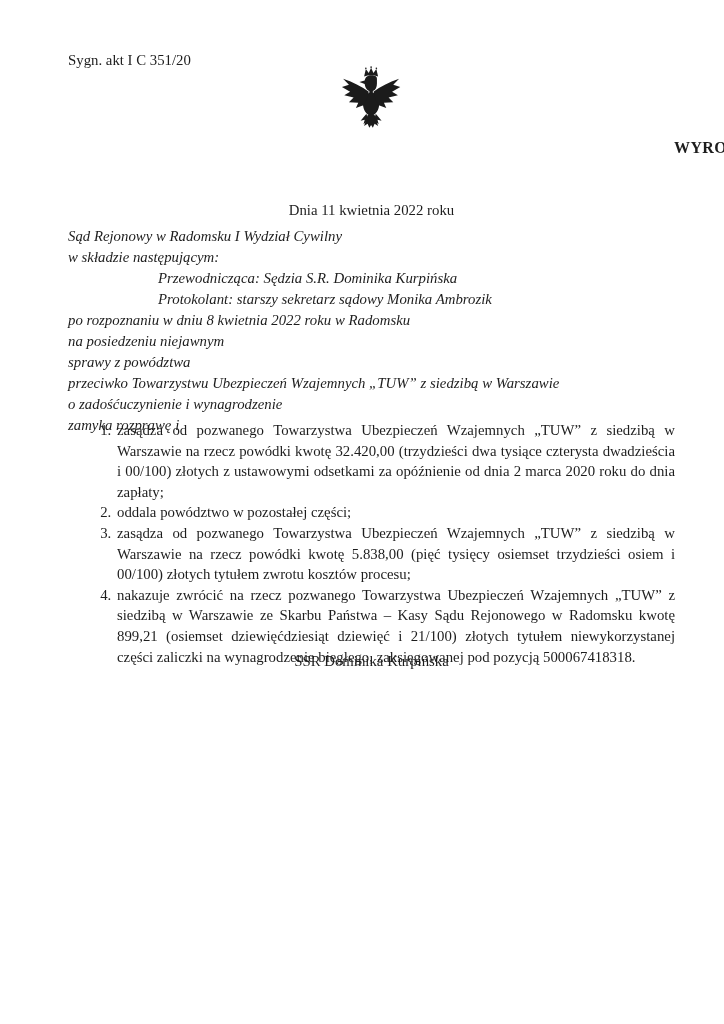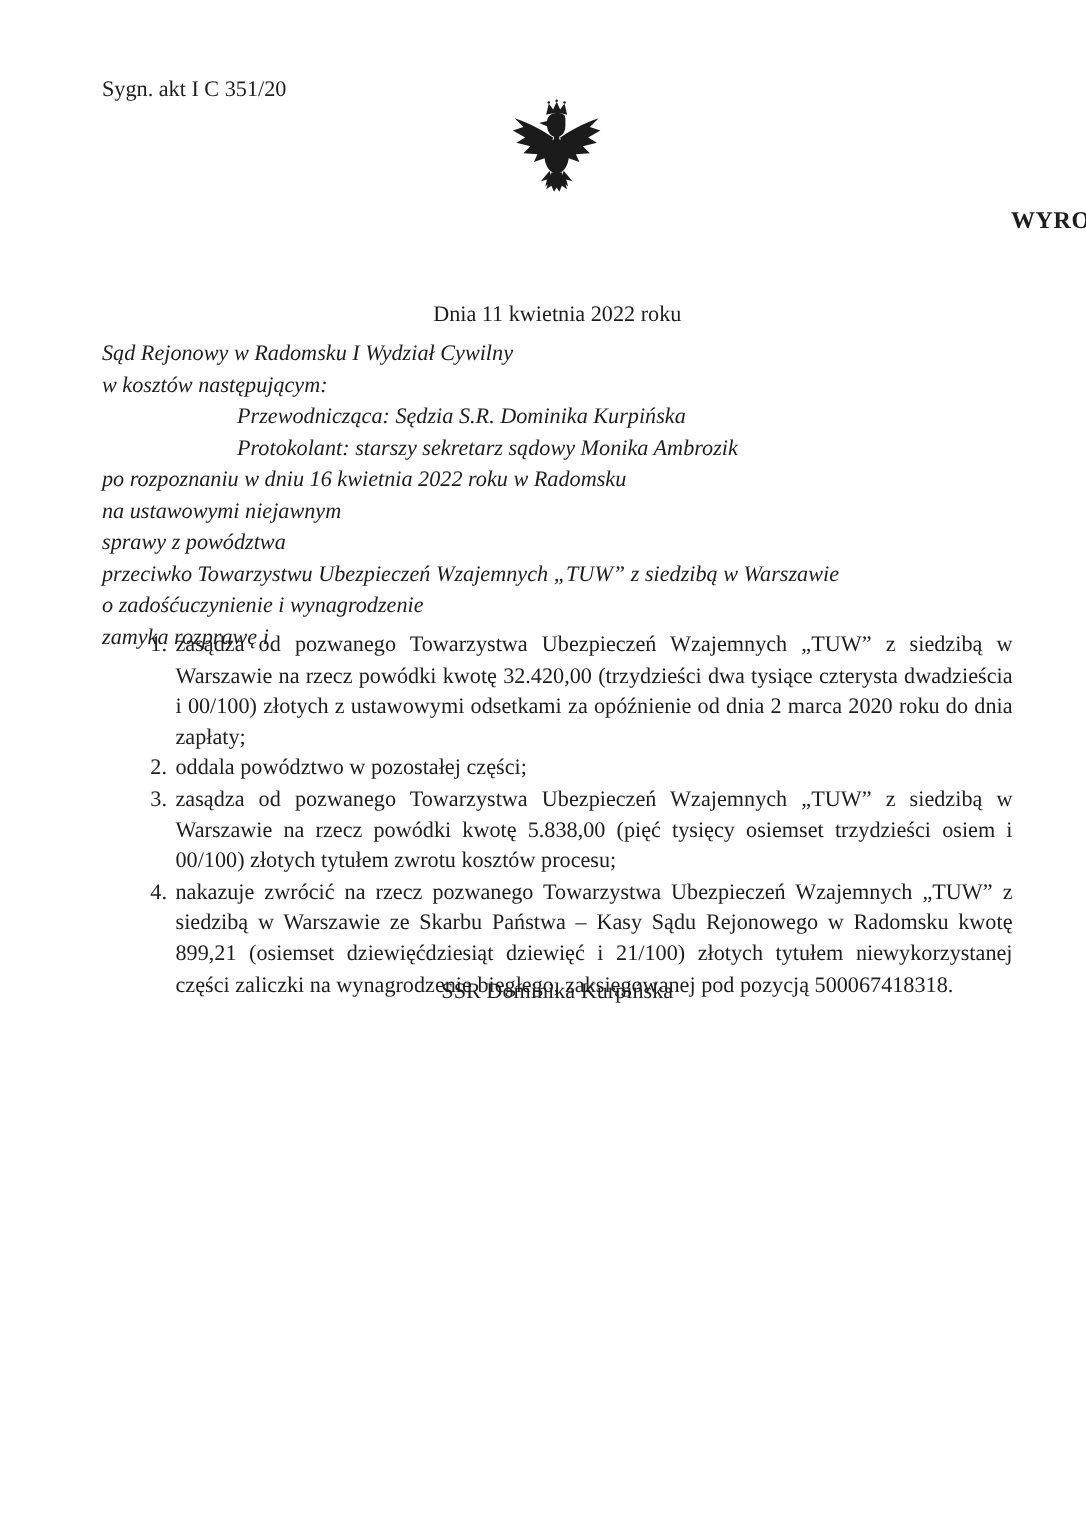--- a/index.html
+++ b/index.html
@@ -120,25 +120,25 @@
   </div>
 
   <div class="title-block">
     <div class="title">WYROK</div>
   </div>
 
   <div class="date-line">Dnia 11 kwietnia 2022 roku</div>
 
   <div class="court-block">
     <div class="line">Sąd Rejonowy w Radomsku I Wydział Cywilny</div>
-    <div class="line">w kosztów następującym:</div>
+    <div class="line">w składzie następującym:</div>
     <div class="line indent">Przewodnicząca: Sędzia S.R. Dominika Kurpińska</div>
     <div class="line indent">Protokolant: starszy sekretarz sądowy Monika Ambrozik</div>
-    <div class="line">po rozpoznaniu w dniu 16 kwietnia 2022 roku w Radomsku</div>
-    <div class="line">na ustawowymi niejawnym</div>
+    <div class="line">po rozpoznaniu w dniu 8 kwietnia 2022 roku w Radomsku</div>
+    <div class="line">na posiedzeniu niejawnym</div>
     <div class="line">sprawy z powództwa</div>
     <div class="line">przeciwko Towarzystwu Ubezpieczeń Wzajemnych „TUW” z siedzibą w Warszawie</div>
     <div class="line">o zadośćuczynienie i wynagrodzenie</div>
     <div class="line">zamyka rozprawę i</div>
   </div>
 
   <ol class="ruling-list">
     <li>zasądza od pozwanego Towarzystwa Ubezpieczeń Wzajemnych „TUW” z siedzibą w Warszawie na rzecz powódki kwotę 32.420,00 (trzydzieści dwa tysiące czterysta dwadzieścia i 00/100) złotych z ustawowymi odsetkami za opóźnienie od dnia 2 marca 2020 roku do dnia zapłaty;</li>
     <li>oddala powództwo w pozostałej części;</li>
     <li>zasądza od pozwanego Towarzystwa Ubezpieczeń Wzajemnych „TUW” z siedzibą w Warszawie na rzecz powódki kwotę 5.838,00 (pięć tysięcy osiemset trzydzieści osiem i 00/100) złotych tytułem zwrotu kosztów procesu;</li>

